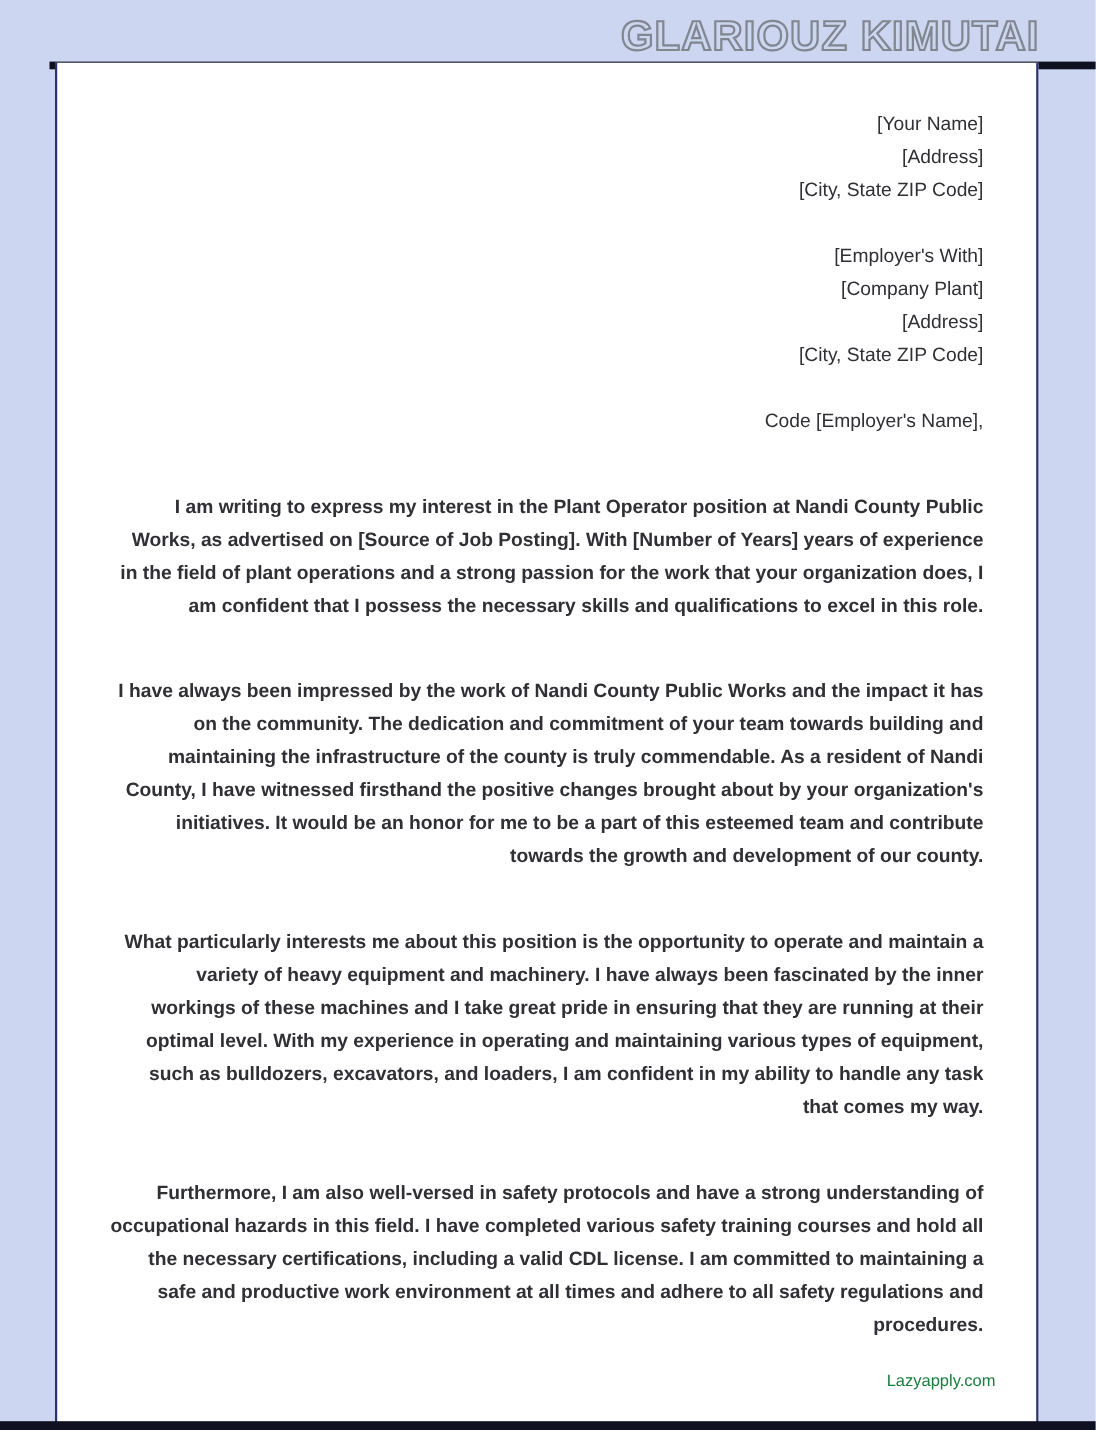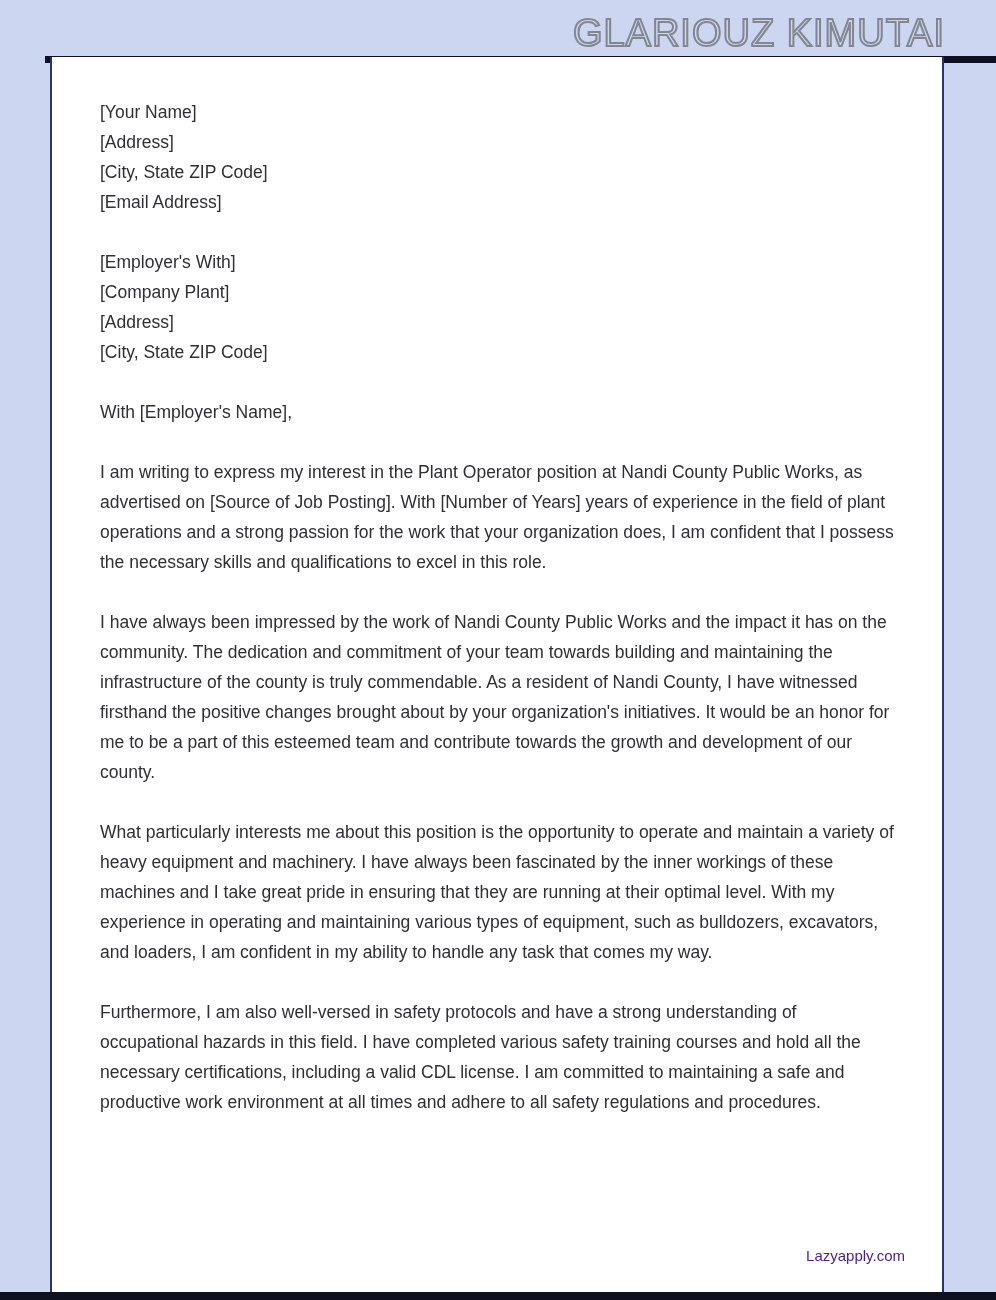--- a/index.html
+++ b/index.html
@@ -8,21 +8,21 @@
     position: relative;
     background: #ccd6f0;
     font-family: "Liberation Sans", "DejaVu Sans", sans-serif;
     overflow: hidden;
   }
   .brand {
     position: absolute;
     top: 12px;
     right: 51px;
     font-size: 38px;
-    font-weight: 400;
+    font-weight: 700;
     letter-spacing: 1px;
     text-transform: uppercase;
     color: rgba(204, 214, 240, 0.15);
     -webkit-text-stroke: 2px #82868f;
     white-space: nowrap;
   }
   .top-rule {
     position: absolute;
     left: 45px;
     right: 0;
@@ -38,30 +38,31 @@
     height: 1243px;
     background: #ffffff;
     border: 2px solid #2c3173;
     border-top: none;
   }
   .letter {
     padding: 40px 48px 0 48px;
     font-size: 17.5px;
     line-height: 30px;
     color: #2f2f35;
+    text-align: right;
   }
   .block { margin-top: 30px; }
   .block.first { margin-top: 0; }
-  .para { margin-top: 30px; }
+  .para { margin-top: 48px; font-weight: bold; }
   .watermark {
     position: absolute;
     right: 37px;
     top: 1190px;
     font-size: 15px;
-    color: #4c1d95;
+    color: #15803d;
   }
   .bottom-rule {
     position: absolute;
     left: 0;
     right: 0;
     top: 1292px;
     height: 8px;
     background: #0f1120;
   }
 </style>
@@ -72,31 +73,30 @@
 
 <div class="top-rule"></div>
 
 <div class="page">
   <div class="letter">
 
     <div class="block first">
       <div>[Your Name]</div>
       <div>[Address]</div>
       <div>[City, State ZIP Code]</div>
-      <div>[Email Address]</div>
     </div>
 
     <div class="block">
       <div>[Employer's With]</div>
       <div>[Company Plant]</div>
       <div>[Address]</div>
       <div>[City, State ZIP Code]</div>
     </div>
 
-    <div class="block">With [Employer's Name],</div>
+    <div class="block">Code [Employer's Name],</div>
 
     <p class="para">I am writing to express my interest in the Plant Operator position at Nandi County Public Works, as advertised on [Source of Job Posting]. With [Number of Years] years of experience in the field of plant operations and a strong passion for the work that your organization does, I am confident that I possess the necessary skills and qualifications to excel in this role.</p>
     <p class="para">I have always been impressed by the work of Nandi County Public Works and the impact it has on the community. The dedication and commitment of your team towards building and maintaining the infrastructure of the county is truly commendable. As a resident of Nandi County, I have witnessed firsthand the positive changes brought about by your organization's initiatives. It would be an honor for me to be a part of this esteemed team and contribute towards the growth and development of our county.</p>
     <p class="para">What particularly interests me about this position is the opportunity to operate and maintain a variety of heavy equipment and machinery. I have always been fascinated by the inner workings of these machines and I take great pride in ensuring that they are running at their optimal level. With my experience in operating and maintaining various types of equipment, such as bulldozers, excavators, and loaders, I am confident in my ability to handle any task that comes my way.</p>
     <p class="para">Furthermore, I am also well-versed in safety protocols and have a strong understanding of occupational hazards in this field. I have completed various safety training courses and hold all the necessary certifications, including a valid CDL license. I am committed to maintaining a safe and productive work environment at all times and adhere to all safety regulations and procedures.</p>
 
   </div>
 
   <div class="watermark">Lazyapply.com</div>
 </div>

